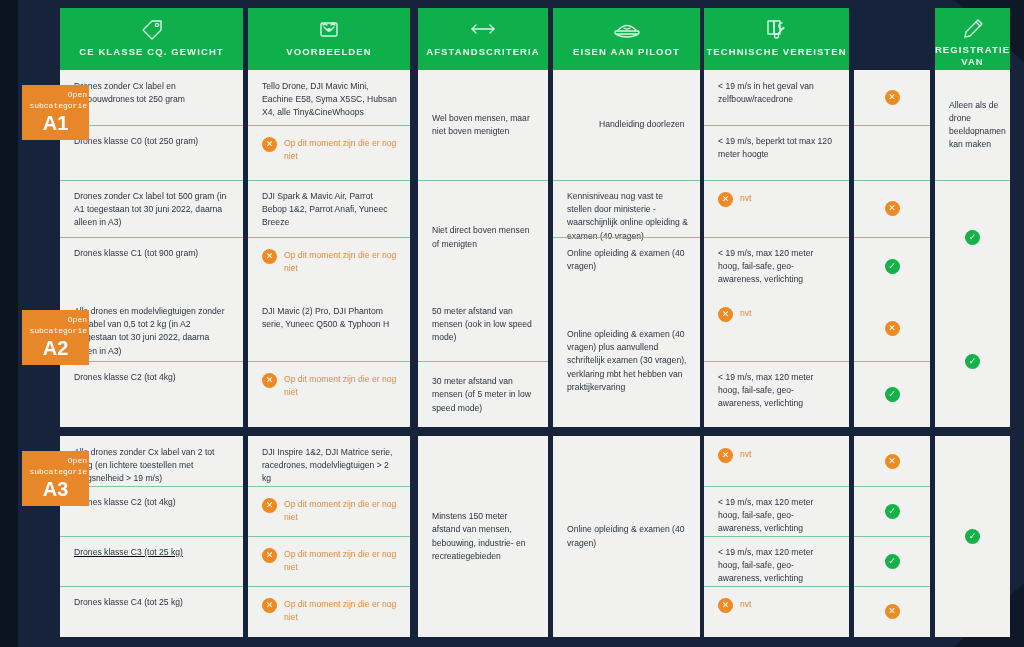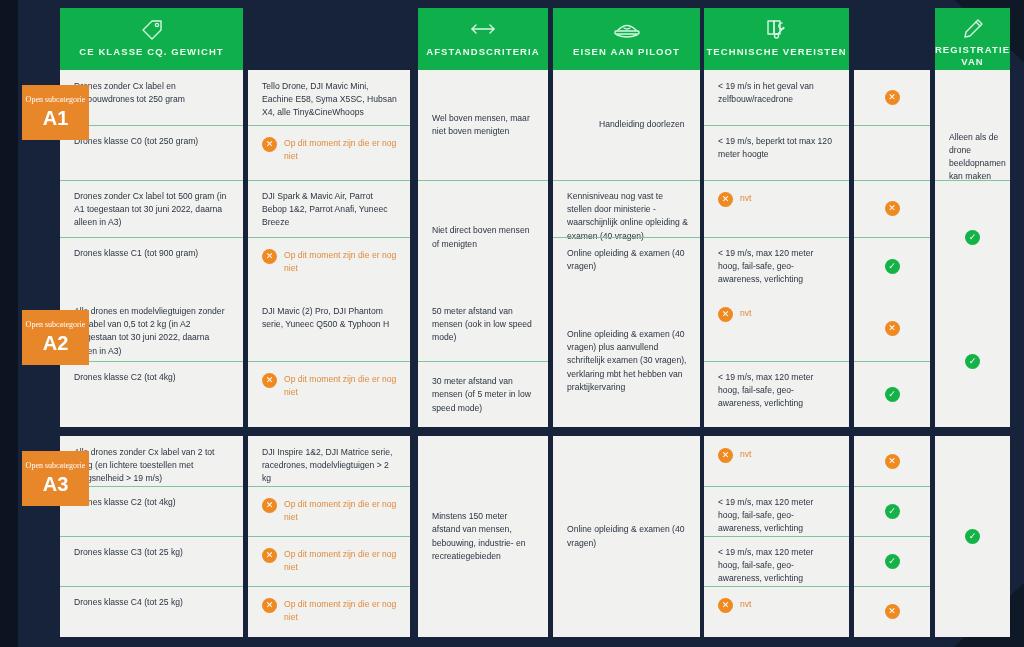--- a/index.html
+++ b/index.html
@@ -102,21 +102,21 @@
     width: 67px;
     background: #e8862a;
     color: #ffffff;
     display: flex; flex-direction: column;
     align-items: center; justify-content: center;
     padding: 6px 2px 7px;
     z-index: 5;
   }
   .badge .b1 {
     font-size: 8px; line-height: 10.5px; text-align: right;
-    font-family: Liberation Serif, serif;
+    font-family: Liberation Mono, monospace;
   }
   .badge .b2 {
     font-size: 20px; font-weight: 700; line-height: 22px; margin-top: 1px;
     font-family: "Liberation Sans", sans-serif;
   }
 </style>
 </head>
 <body>
 
 <div id="root">
@@ -128,20 +128,33 @@
         <div class="head-cell" style="left: 0px; width: 183px;">
           <span class="hicon">
             <svg width="26" height="24" viewBox="0 0 26 24">
               <g fill="none" stroke="#d8f6e4" stroke-width="1.4" stroke-linecap="round" stroke-linejoin="round">
                 <path d="M4 13 L13 4 L22 4 L22 13 L13 22 Z"></path>
                 <circle cx="18" cy="8" r="1.6"></circle>
               </g>
             </svg>
           </span>
           <span class="htxt">CE KLASSE CQ. GEWICHT</span>
+        </div>
+        <div class="head-cell" style="left: 188px; width: 162px;">
+          <span class="hicon">
+            <svg width="26" height="24" viewBox="0 0 26 24">
+              <g fill="none" stroke="#d8f6e4" stroke-width="1.4" stroke-linecap="round" stroke-linejoin="round">
+                <rect x="5" y="6" width="16" height="13" rx="1.5"></rect>
+                <path d="M8 10 L11 13 M18 10 L15 13 M11 13 L15 13"></path>
+                <path d="M7 8 q2 -2 4 0 M15 8 q2 -2 4 0"></path>
+                <circle cx="13" cy="13" r="1.2"></circle>
+              </g>
+            </svg>
+          </span>
+          <span class="htxt">VOORBEELDEN</span>
         </div>
         <div class="head-cell" style="left: 358px; width: 130px;">
           <span class="hicon">
             <svg width="30" height="24" viewBox="0 0 30 24">
               <g fill="none" stroke="#d8f6e4" stroke-width="1.4" stroke-linecap="round" stroke-linejoin="round">
                 <path d="M4 12 H26"></path>
                 <path d="M8 8 L4 12 L8 16"></path>
                 <path d="M22 8 L26 12 L22 16"></path>
               </g>
             </svg>
@@ -279,21 +292,21 @@
           <div class="cell ctr" style="top: 110px; height: 57px;">
             <span class="ic x">✕</span>
           </div>
           <div class="divider" style="top: 110px;"></div>
           <div class="cell ctr" style="top: 167px; height: 58px;">
             <span class="ic v">✓</span>
           </div>
           <div class="divider" style="top: 167px;"></div>
         </div>
         <div class="cellcol" style="left: 875px; width: 75px; top: 62px; height: 225px;">
-          <div class="cell mid" style="top: 0px; height: 110px; margin-top: 32px;">
+          <div class="cell mid" style="top: 0px; height: 110px;">
             <span class="celltext">Alleen als de drone beeldopnamen kan maken</span>
           </div>
           <div class="cell ctr" style="top: 110px; height: 115px;">
             <span class="ic v">✓</span>
           </div>
           <div class="divider" style="top: 110px;"></div>
         </div>
         <div class="cellcol" style="left: 0px; width: 183px; top: 287px; height: 132px;">
           <div class="cell" style="top: 0px; height: 66px;">
             <span class="celltext">Alle drones en modelvliegtuigen zonder Cx label van 0,5 tot 2 kg (in A2 toegestaan tot 30 juni 2022, daarna alleen in A3)</span>
@@ -356,21 +369,21 @@
           </div>
         </div>
         <div class="cellcol" style="left: 0px; width: 183px; top: 428px; height: 201px;">
           <div class="cell" style="top: 0px; height: 50px;">
             <span class="celltext">Alle drones zonder Cx label van 2 tot 25kg (en lichtere toestellen met vliegsnelheid &gt; 19 m/s)</span>
           </div>
           <div class="cell" style="top: 50px; height: 50px;">
             <span class="celltext">Drones klasse C2 (tot 4kg)</span>
           </div>
           <div class="divider" style="top: 50px;"></div>
-          <div class="cell" style="top: 100px; height: 50px;">
+          <div class="cell" style="top: 100px; height: 50px; text-decoration: underline;">
             <span class="celltext">Drones klasse C3 (tot 25 kg)</span>
           </div>
           <div class="divider" style="top: 100px;"></div>
           <div class="cell" style="top: 150px; height: 51px; text-align: right;">
             <span class="celltext">Drones klasse C4 (tot 25 kg)</span>
           </div>
           <div class="divider" style="top: 150px;"></div>
         </div>
         <div class="cellcol" style="left: 188px; width: 162px; top: 428px; height: 201px;">
           <div class="cell" style="top: 0px; height: 50px;">

